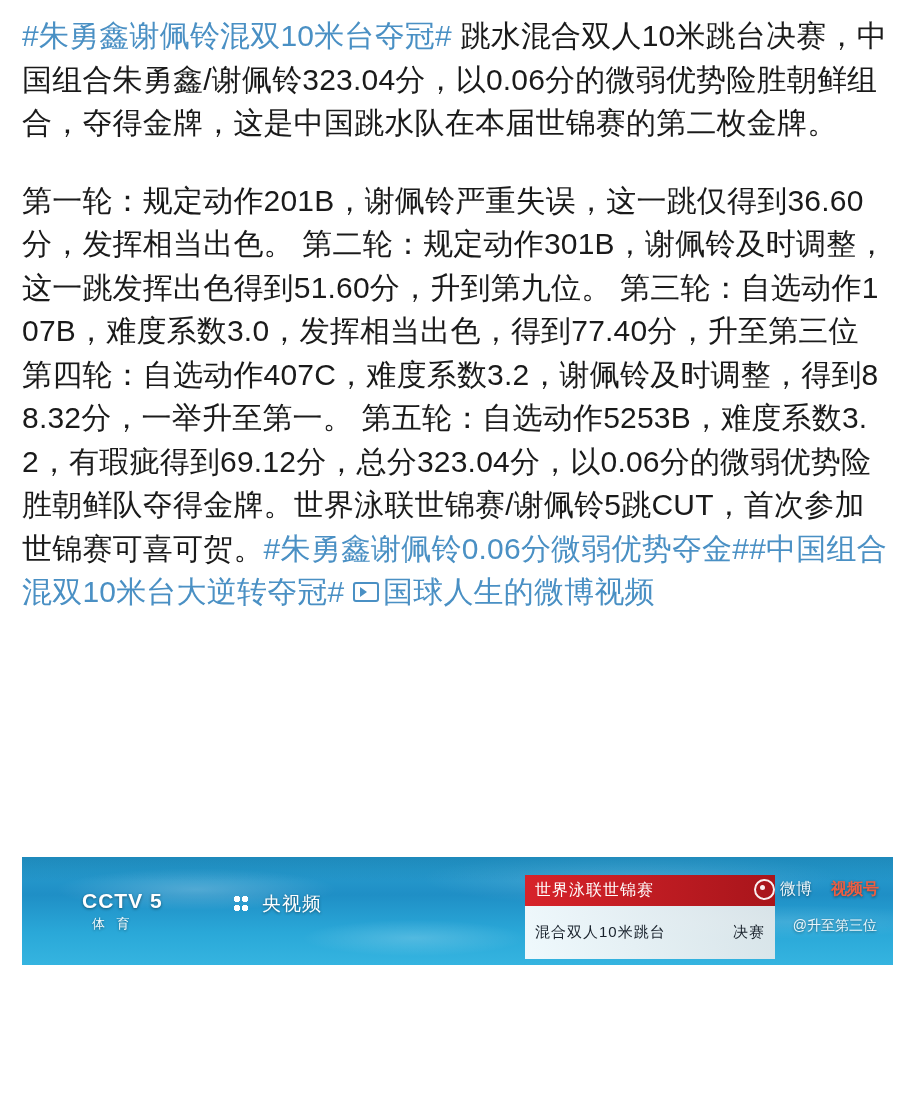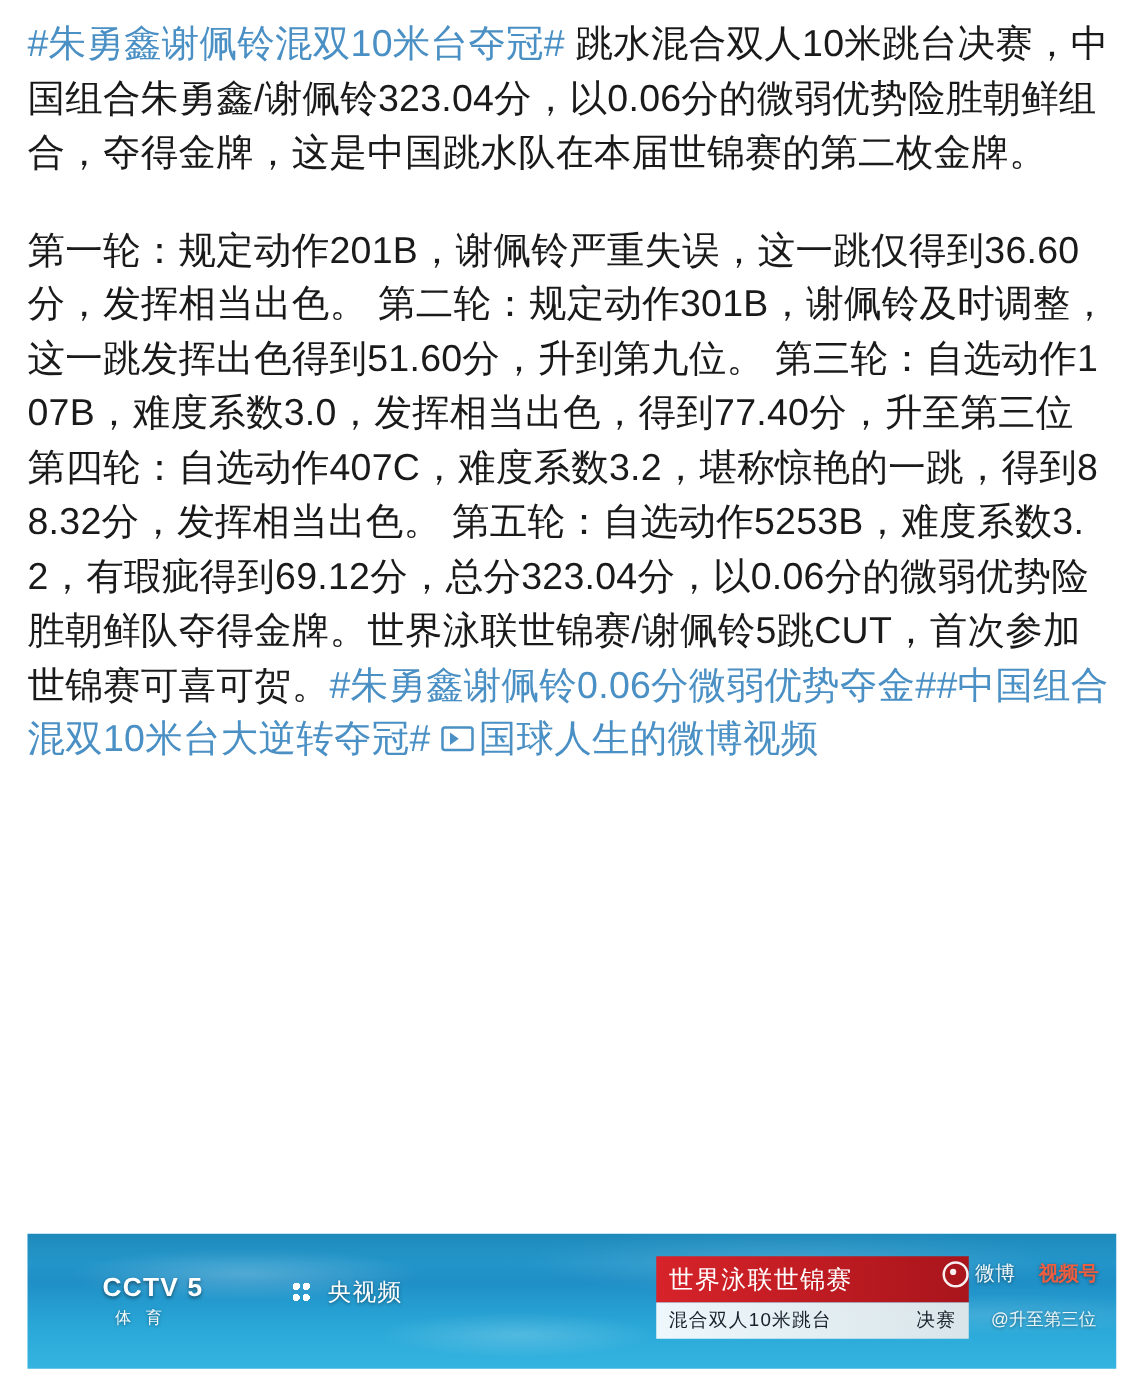--- a/index.html
+++ b/index.html
@@ -8,21 +8,21 @@
     background: #ffffff;
   }
   body {
     width: 915px;
     height: 1109px;
     font-family: "Liberation Sans", sans-serif;
     overflow: hidden;
   }
   .post {
     width: 915px;
-    height: 1095px;
+    height: 965px;
     position: relative;
     background: #ffffff;
     box-sizing: border-box;
   }
   .post-text {
     padding: 14px 22px 0 22px;
     font-size: 30px;
     line-height: 1.45;
     color: #1a1a1a;
     letter-spacing: 0.2px;
@@ -126,29 +126,29 @@
   }
   .score-banner {
     position: absolute;
     right: 118px;
     top: 18px;
     width: 250px;
   }
   .banner-row1 {
     background: linear-gradient(90deg, #d7232a, #a8151b);
     color: #ffffff;
-    font-size: 20px;
+    font-size: 16px;
     padding: 5px 10px;
     letter-spacing: 1px;
   }
   .banner-row2 {
     background: linear-gradient(90deg, rgba(255,255,255,0.92), rgba(235,235,235,0.9));
     color: #18212b;
     font-size: 15px;
-    padding: 5px 10px;
+    padding: 17px 10px;
     letter-spacing: 1px;
     display: flex;
     justify-content: space-between;
   }
   .weibo-wm {
     position: absolute;
     right: 14px;
     top: 22px;
     display: flex;
     align-items: center;
@@ -194,21 +194,21 @@
     <p class="para">
       <span class="topic">#朱勇鑫谢佩铃混双10米台夺冠#</span><span> 跳水混合双人10米跳台决赛，中国组合朱勇鑫/谢佩铃323.04分，以0.06分的微弱优势险胜朝鲜组合，夺得金牌，这是中国跳水队在本届世锦赛的第二枚金牌。</span>
     </p>
 
     <div class="gap"></div>
 
     <p class="para">
       <span>第一轮：规定动作201B，谢佩铃严重失误，这一跳仅得到36.60分，发挥相当出色。</span>
       <span>第二轮：规定动作301B，谢佩铃及时调整，这一跳发挥出色得到51.60分，升到第九位。</span>
       <span>第三轮：自选动作107B，难度系数3.0，发挥相当出色，得到77.40分，升至第三位</span>
-      <span>第四轮：自选动作407C，难度系数3.2，堪称惊艳的一跳，得到88.32分，发挥相当出色。</span>
+      <span>第四轮：自选动作407C，难度系数3.2，谢佩铃及时调整，得到88.32分，一举升至第一。</span>
       <span>第五轮：自选动作5253B，难度系数3.2，有瑕疵得到69.12分，总分323.04分，以0.06分的微弱优势险胜朝鲜队夺得金牌。世界泳联世锦赛/谢佩铃5跳CUT，首次参加世锦赛可喜可贺。</span><span class="topic">#朱勇鑫谢佩铃0.06分微弱优势夺金#</span><span class="topic">#中国组合混双10米台大逆转夺冠#</span>
       <span class="topic"><span class="video-icon"></span><span>国球人生的微博视频</span></span>
     </p>
   </div>
 
   <div class="video-thumb">
     <div class="water-texture"></div>
     <div class="thumb-top-band"></div>
 
     <div class="cctv-logo">

